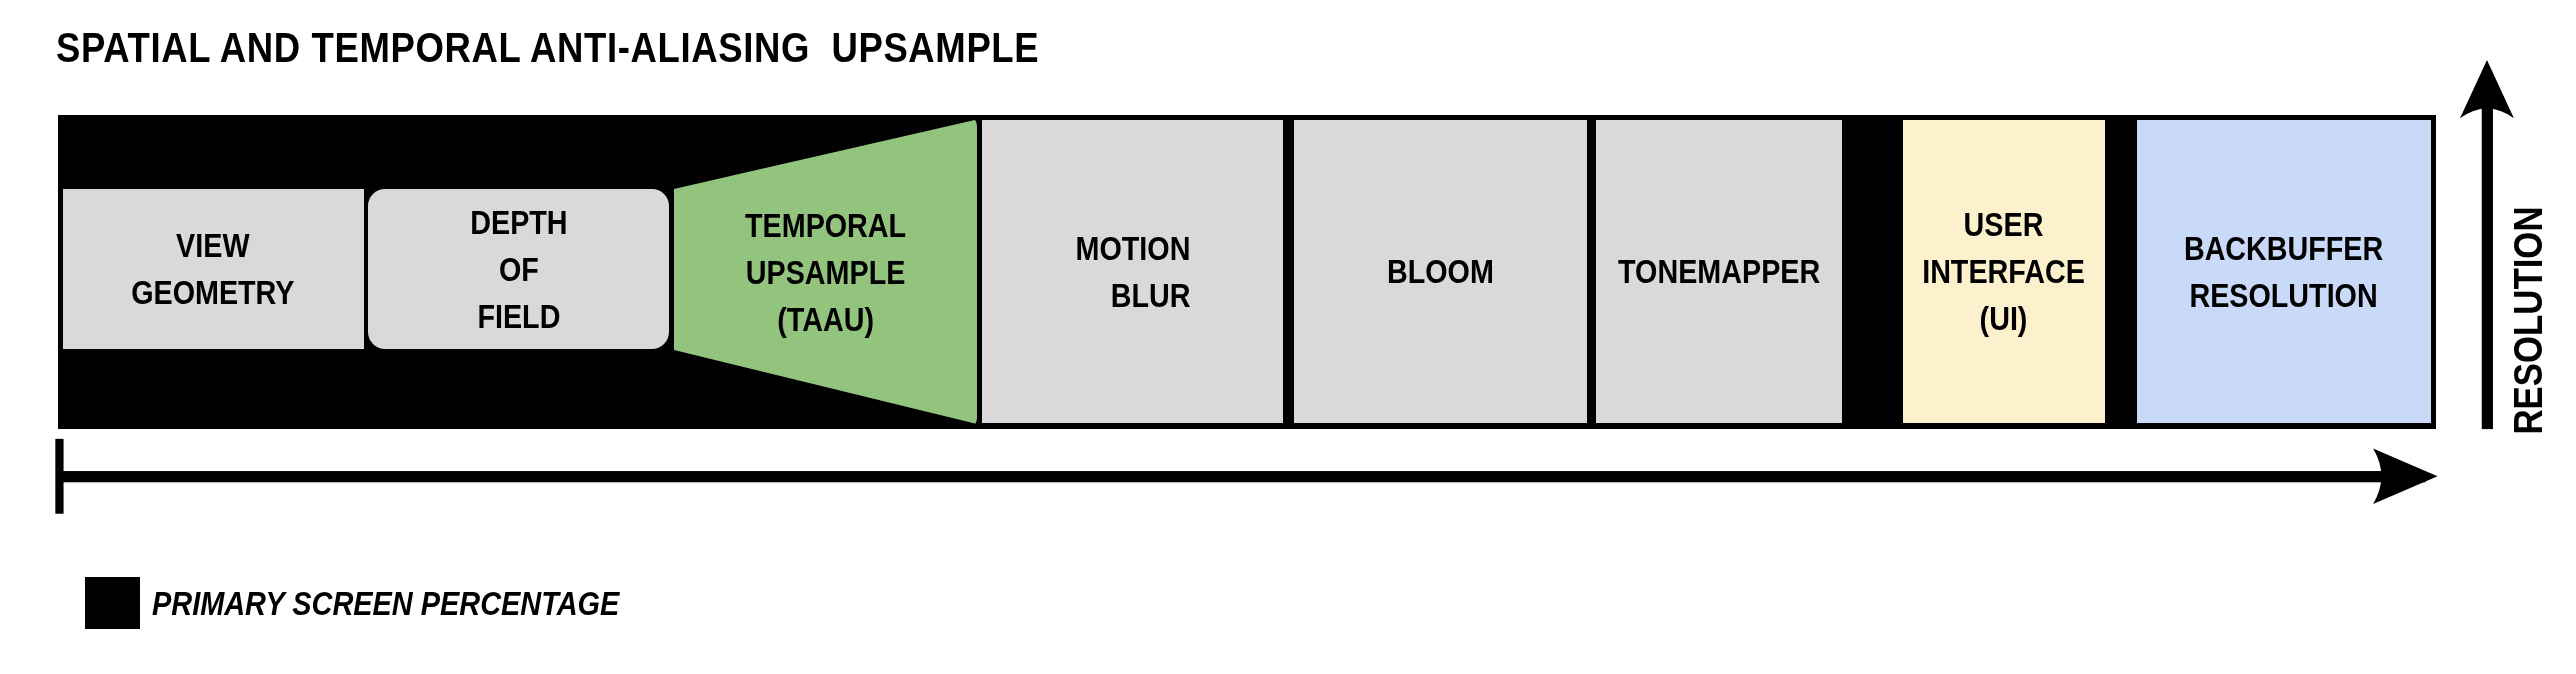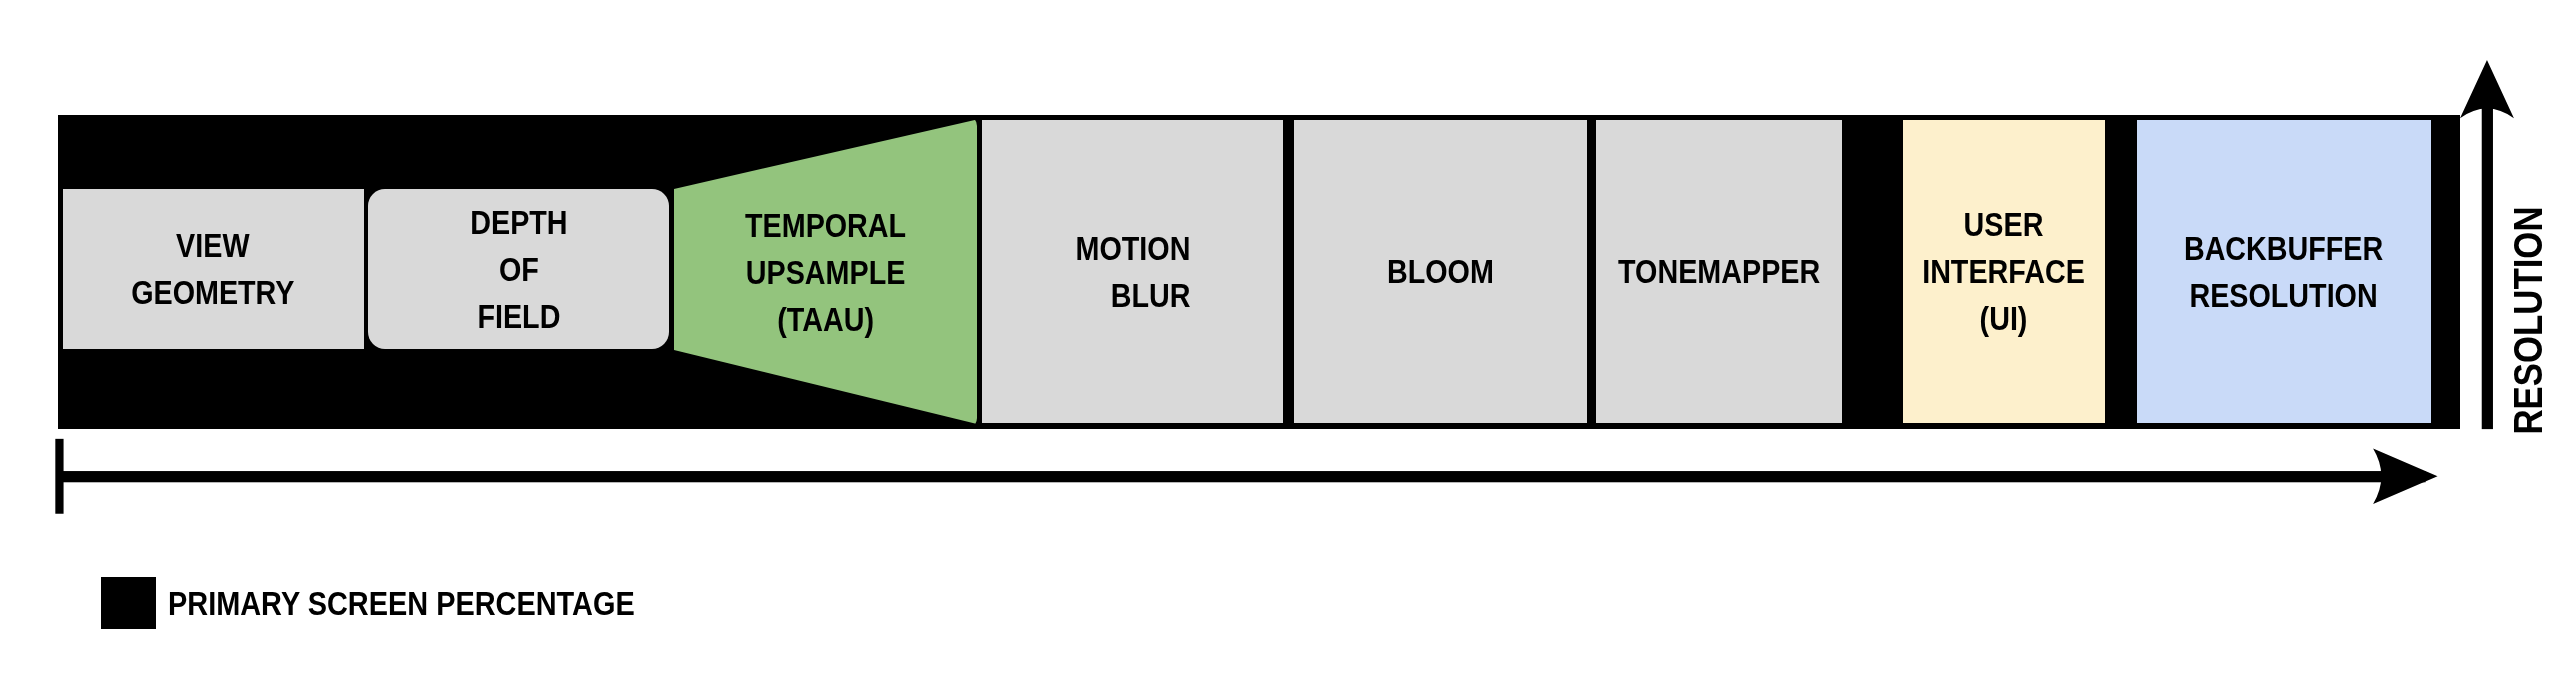--- a/index.html
+++ b/index.html
@@ -6,21 +6,21 @@
   .canvas{
     position:relative;width:2576px;height:674px;background:#ffffff;
     font-family:"Liberation Sans", sans-serif;font-weight:bold;color:#000;
     overflow:hidden;
   }
   .cond{display:inline-block;transform:scaleX(0.85);transform-origin:left center;white-space:pre-wrap;}
   .cond-c{display:inline-block;transform:scaleX(0.87);transform-origin:center center;white-space:pre-wrap;}
 
   .title{position:absolute;left:56px;top:22.5px;font-size:43px;letter-spacing:0.7px;}
 
-  .band{position:absolute;left:58px;top:115px;width:2378px;height:314px;padding-left:24px;}
+  .band{position:absolute;left:58px;top:115px;width:2378px;height:314px;}
 
   .stage{position:absolute;display:flex;align-items:center;justify-content:center;
          text-align:center;font-size:33px;line-height:47px;}
   .stage .lbl{white-space:pre-wrap;}
 
   .short{top:74px;height:160px;}
   .s-view{left:4.5px;width:301px;}
   .s-dof{left:310px;width:301px;}
 
   .s-taau{left:616px;width:303px;top:0;height:314px;
@@ -34,29 +34,32 @@
   .s-back{left:2079px;width:294px;justify-content:center;}
 
   .overlay{position:absolute;left:0;top:0;width:2576px;height:674px;}
 
   .gpu-label{position:absolute;left:1065px;top:498px;width:450px;text-align:center;
              font-size:36px;}
   .res-label{position:absolute;left:2341px;top:295px;width:375px;height:51px;line-height:51px;
              text-align:center;font-size:40px;transform:rotate(-90deg) scaleX(0.87);
              transform-origin:center center;white-space:pre-wrap;}
 
-  .legend{position:absolute;left:101px;top:577px;display:flex;}
+  .legend{position:absolute;left:85px;top:577px;display:flex;font-style:italic;}
   .swatch{width:55px;height:52px;}
   .legend-text{margin-left:12px;font-size:34px;line-height:52px;}
 </style>
 </head>
 <body>
 
 <div class="canvas">
 
+  <div class="title">
+    <span class="cond">SPATIAL AND TEMPORAL ANTI-ALIASING  UPSAMPLE</span>
+  </div>
 
   <div class="band" style="background: rgb(0, 0, 0);">
 
     <div class="stage short s-view" style="background: rgb(217, 217, 217);">
       <span class="lbl cond-c">VIEW
 GEOMETRY</span>
     </div>
 
     <div class="stage short s-dof" style="background: rgb(217, 217, 217); border-radius: 17px;">
       <span class="lbl cond-c">DEPTH

